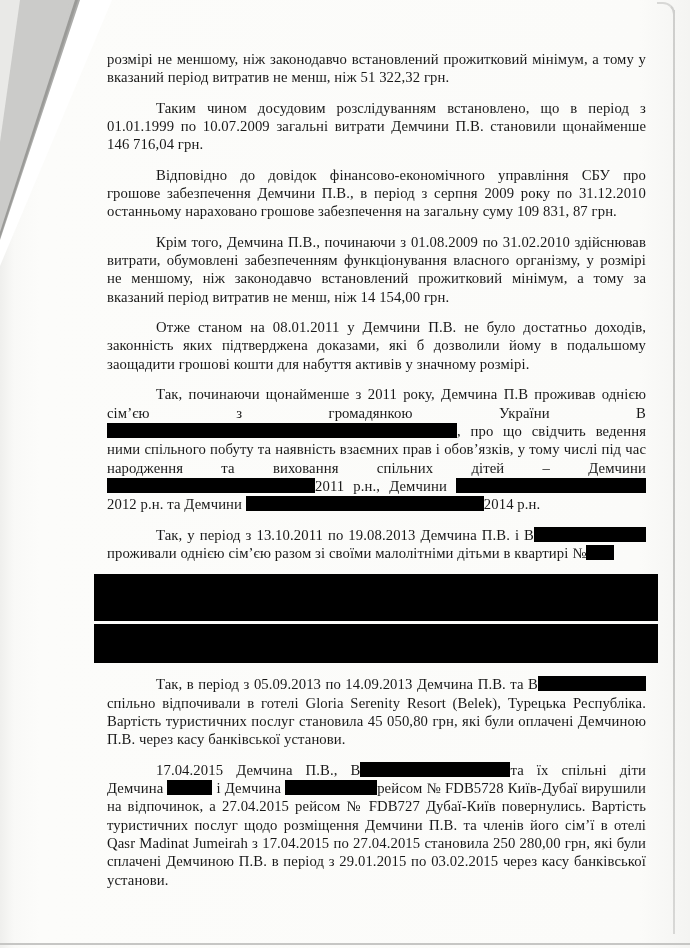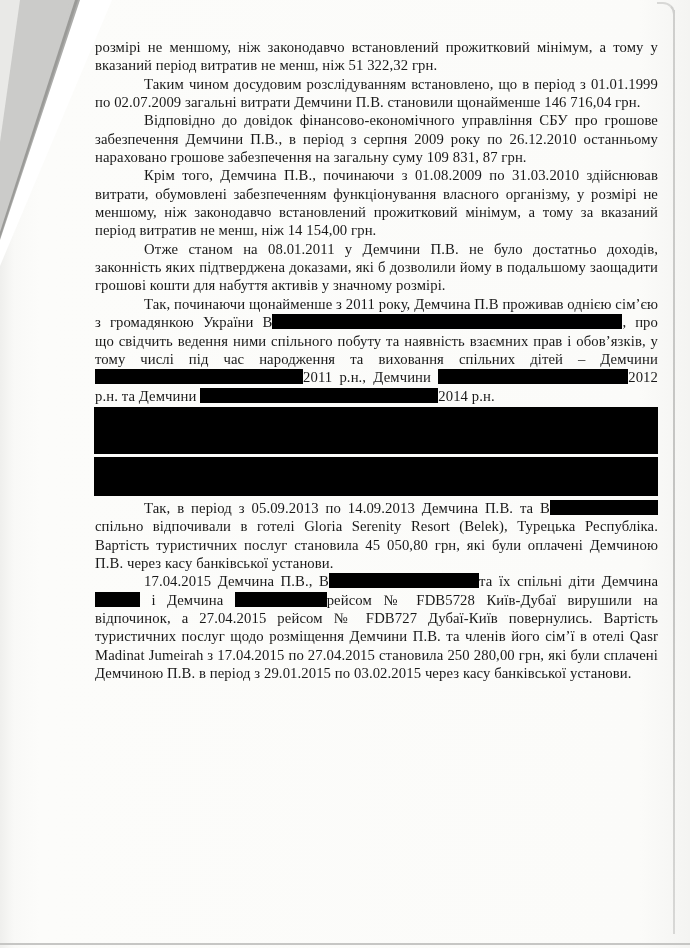--- a/index.html
+++ b/index.html
@@ -23,21 +23,21 @@
   
   .edge-right{position:absolute;top:10px;bottom:14px;right:15px;width:2px;
     background:linear-gradient(to bottom,#cfcfcd,#c2c2c0 60%,#d8d8d6);z-index:2;}
   .edge-right-curve{position:absolute;top:2px;right:15px;width:16px;height:12px;
     border-top:2px solid #d8d8d6;border-right:2px solid #cfcfcd;
     border-top-right-radius:12px;z-index:2;}
   .edge-bottom{position:absolute;left:0;right:0;bottom:3px;height:2px;background:#c6c6c4;z-index:2;}
   
   .content{position:absolute;left:95px;top:38px;width:563px;z-index:5;}
   p.para{
-    margin:0;text-align:justify;
+    margin:12px;text-align:justify;
     font-size:14.7px;line-height:18.35px;color:#181818;
     letter-spacing:.1px;
   }
   p.para.indent{text-indent:49px;}
   .redact{display:inline-block;height:15px;background:#000;vertical-align:-2px;}
   .redaction-block{background:#000;width:564px;margin:2px 0 3px -1px;}
 </style>
 </head>
 <body>
 
@@ -46,23 +46,24 @@
   <div class="fold-layer fold-light"></div>
   <div class="fold-layer fold-gray"></div>
   <div class="fold-layer fold-ridge"></div>
 
   <div class="edge-right"></div>
   <div class="edge-right-curve"></div>
   <div class="edge-bottom"></div>
 
   <div class="content">
       <p class="para">розмірі не меншому, ніж законодавчо встановлений прожитковий мінімум, а тому у вказаний період витратив не менш, ніж 51 322,32 грн.</p>
-      <p class="para indent">Таким чином досудовим розслідуванням встановлено, що в період з 01.01.1999 по 02.07.2009 загальні витрати Демчини П.В. становили щонайменше 146 716,04 грн.</p>
-      <p class="para indent">Відповідно до довідок фінансово-економічного управління СБУ про грошове забезпечення Демчини П.В., в період з серпня 2009 року по 26.12.2010 останньому нараховано грошове забезпечення на загальну суму 109 831, 87 грн.</p>
-      <p class="para indent">Крім того, Демчина П.В., починаючи з 01.08.2009 по 31.03.2010 здійснював витрати, обумовлені забезпеченням функціонування власного організму, у розмірі не меншому, ніж законодавчо встановлений прожитковий мінімум, а тому за вказаний період витратив не менш, ніж 14 154,00 грн.</p>
+      <p class="para indent">Таким чином досудовим розслідуванням встановлено, що в період з 01.01.1999 по 10.07.2009 загальні витрати Демчини П.В. становили щонайменше 146 716,04 грн.</p>
+      <p class="para indent">Відповідно до довідок фінансово-економічного управління СБУ про грошове забезпечення Демчини П.В., в період з серпня 2009 року по 31.12.2010 останньому нараховано грошове забезпечення на загальну суму 109 831, 87 грн.</p>
+      <p class="para indent">Крім того, Демчина П.В., починаючи з 01.08.2009 по 31.02.2010 здійснював витрати, обумовлені забезпеченням функціонування власного організму, у розмірі не меншому, ніж законодавчо встановлений прожитковий мінімум, а тому за вказаний період витратив не менш, ніж 14 154,00 грн.</p>
       <p class="para indent">Отже станом на 08.01.2011 у Демчини П.В. не було достатньо доходів, законність яких підтверджена доказами, які б дозволили йому в подальшому заощадити грошові кошти для набуття активів у значному розмірі.</p>
       <p class="para indent">Так, починаючи щонайменше з 2011 року, Демчина П.В проживав однією сім’єю з громадянкою України В<span class="redact" style="width: 350px;"></span>, про що свідчить ведення ними спільного побуту та наявність взаємних прав і обов’язків, у тому числі під час народження та виховання спільних дітей – Демчини <span class="redact" style="width: 208px;"></span>2011 р.н., Демчини <span class="redact" style="width: 138px;"></span><span class="redact" style="width: 52px;"></span>2012 р.н. та Демчини <span class="redact" style="width: 238px;"></span>2014 р.н.</p>
+      <p class="para indent">Так, у період з 13.10.2011 по 19.08.2013 Демчина П.В. і В<span class="redact" style="width: 112px;"></span> проживали однією сім’єю разом зі своїми малолітніми дітьми в квартирі №<span class="redact" style="width: 28px;"></span></p>
       <div class="redaction-block" style="height: 47px;"></div>
       <div class="redaction-block" style="height: 39px;"></div>
       <p class="para indent">Так, в період з 05.09.2013 по 14.09.2013 Демчина П.В. та В<span class="redact" style="width: 108px;"></span> спільно відпочивали в готелі Gloria Serenity Resort (Belek), Турецька Республіка. Вартість туристичних послуг становила 45 050,80 грн, які були оплачені Демчиною П.В. через касу банківської установи.</p>
       <p class="para indent">17.04.2015 Демчина П.В., В<span class="redact" style="width: 150px;"></span>та їх спільні діти Демчина <span class="redact" style="width: 45px;"></span> і Демчина <span class="redact" style="width: 92px;"></span>рейсом № FDB5728 Київ-Дубаї вирушили на відпочинок, а 27.04.2015 рейсом № FDB727 Дубаї-Київ повернулись. Вартість туристичних послуг щодо розміщення Демчини П.В. та членів його сім’ї в отелі Qasr Madinat Jumeirah з 17.04.2015 по 27.04.2015 становила 250 280,00 грн, які були сплачені Демчиною П.В. в період з 29.01.2015 по 03.02.2015 через касу банківської установи.</p>
     </div>
 </div>
 
 </body></html>

